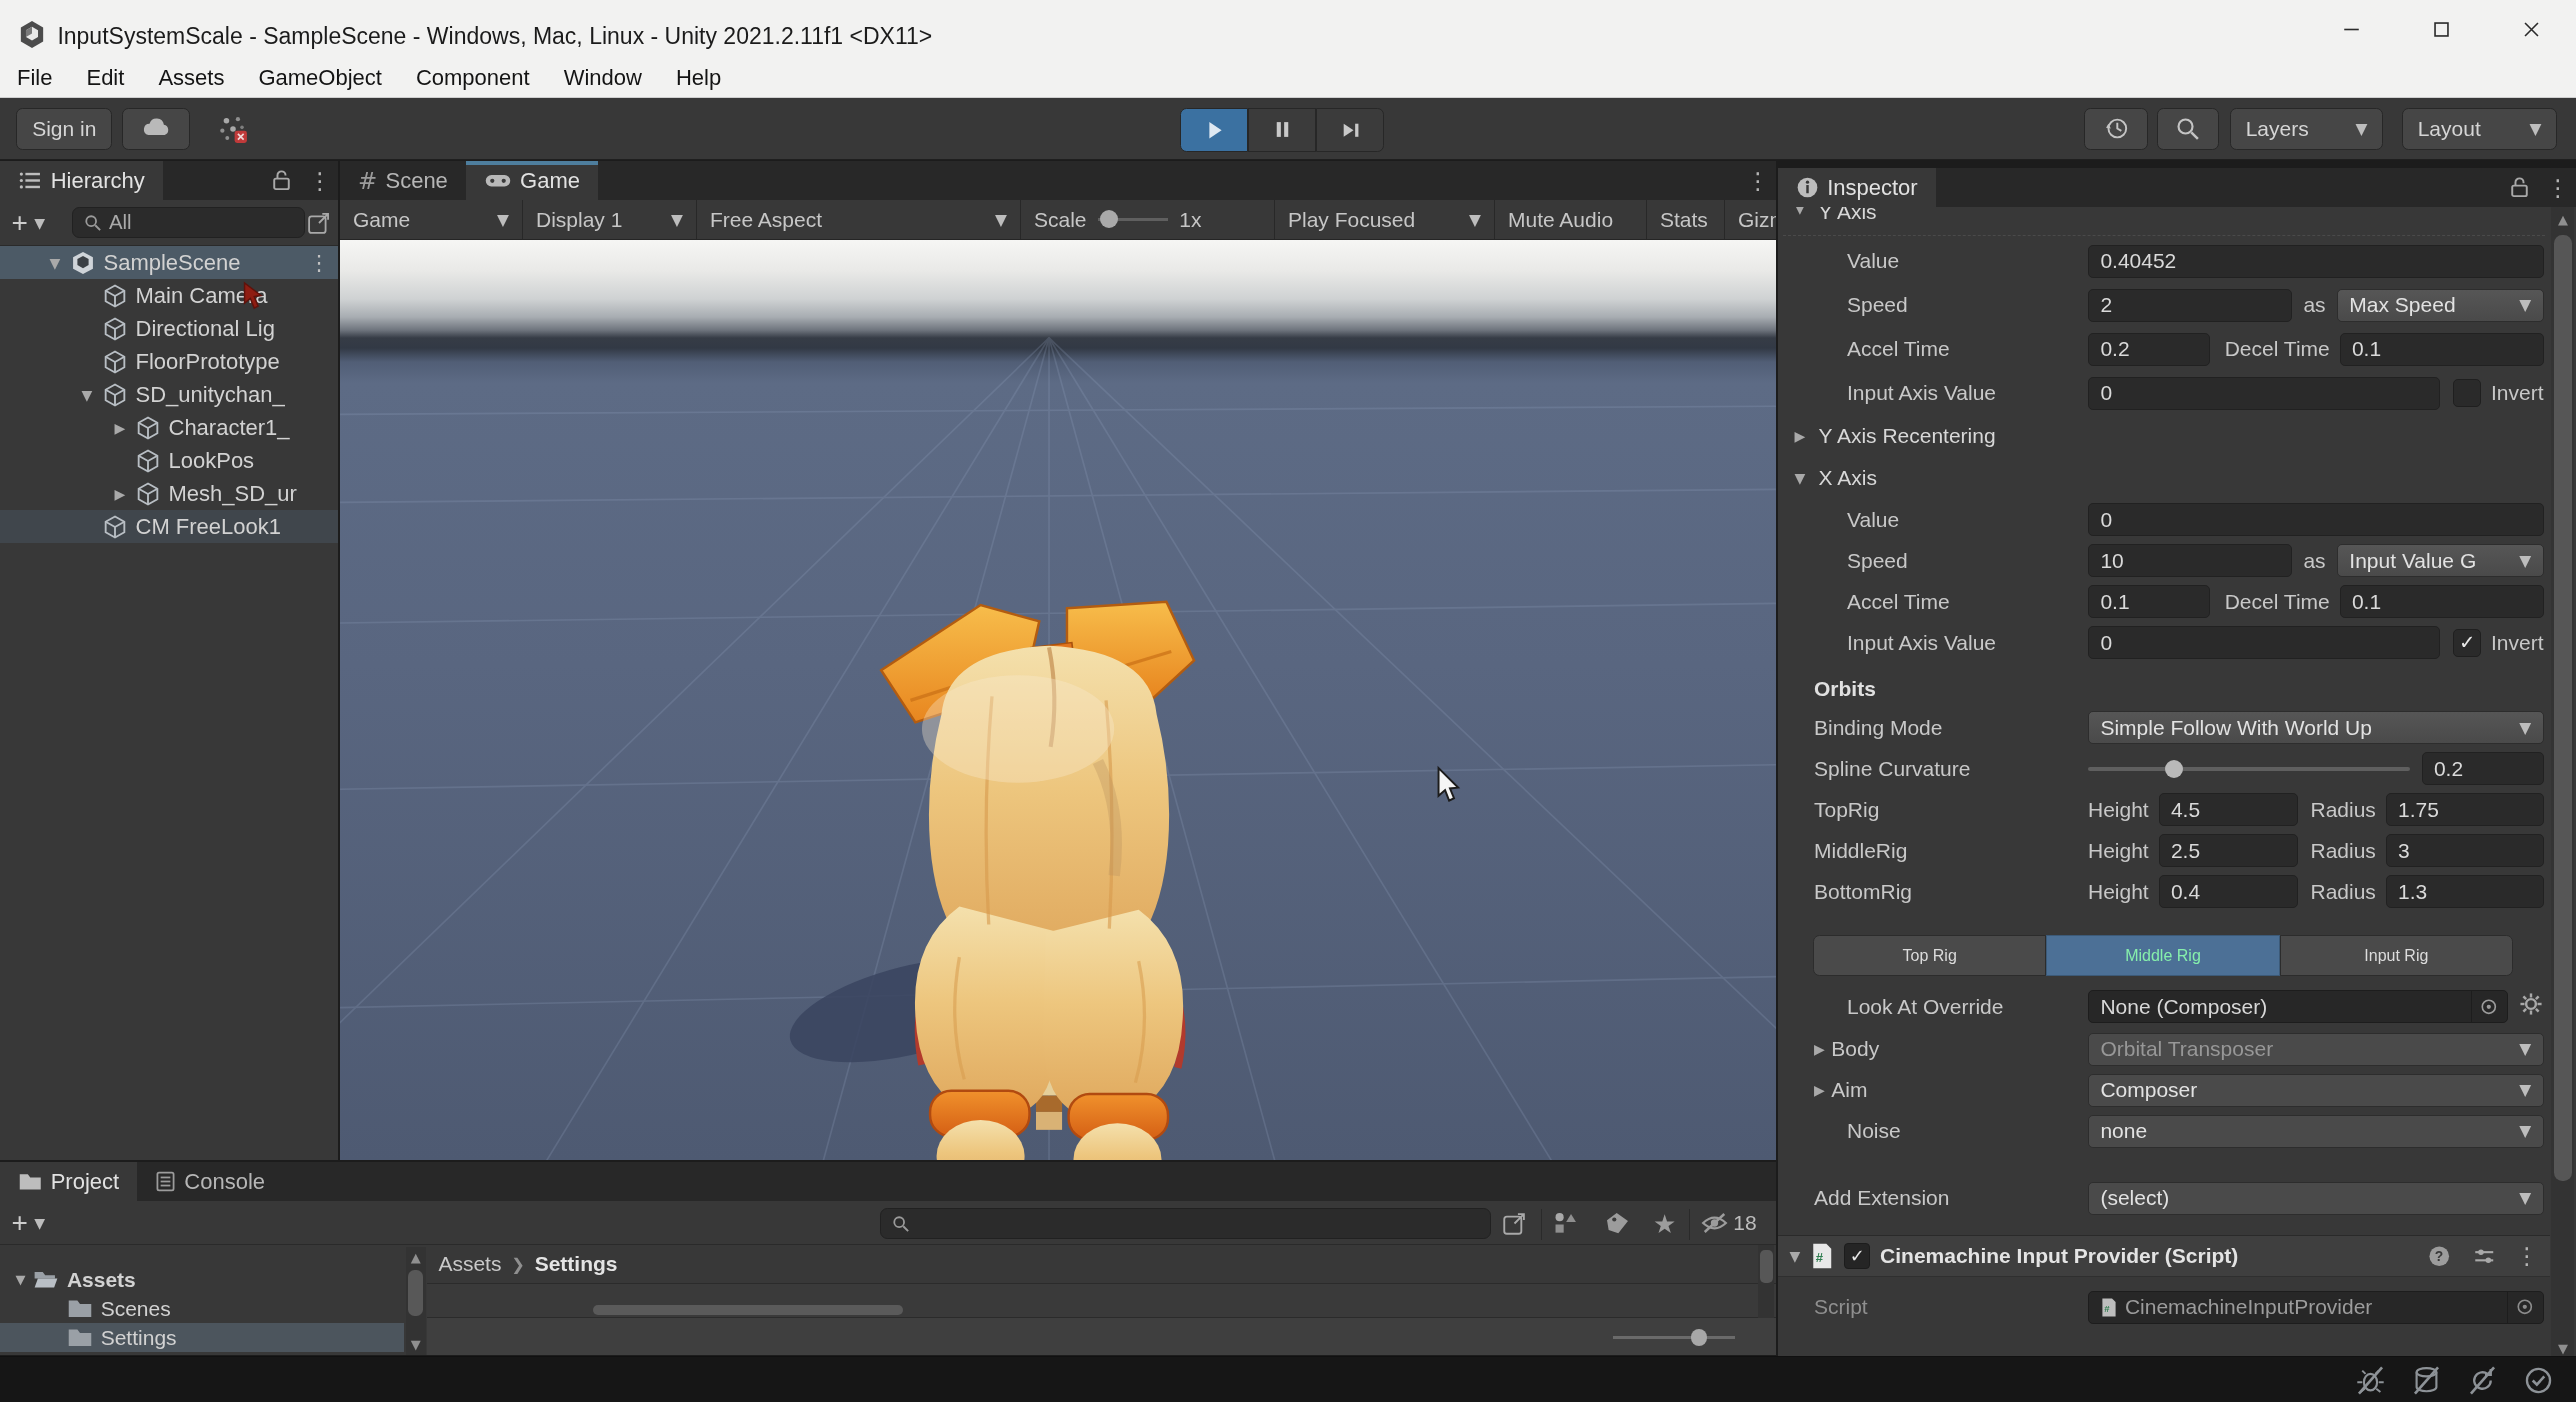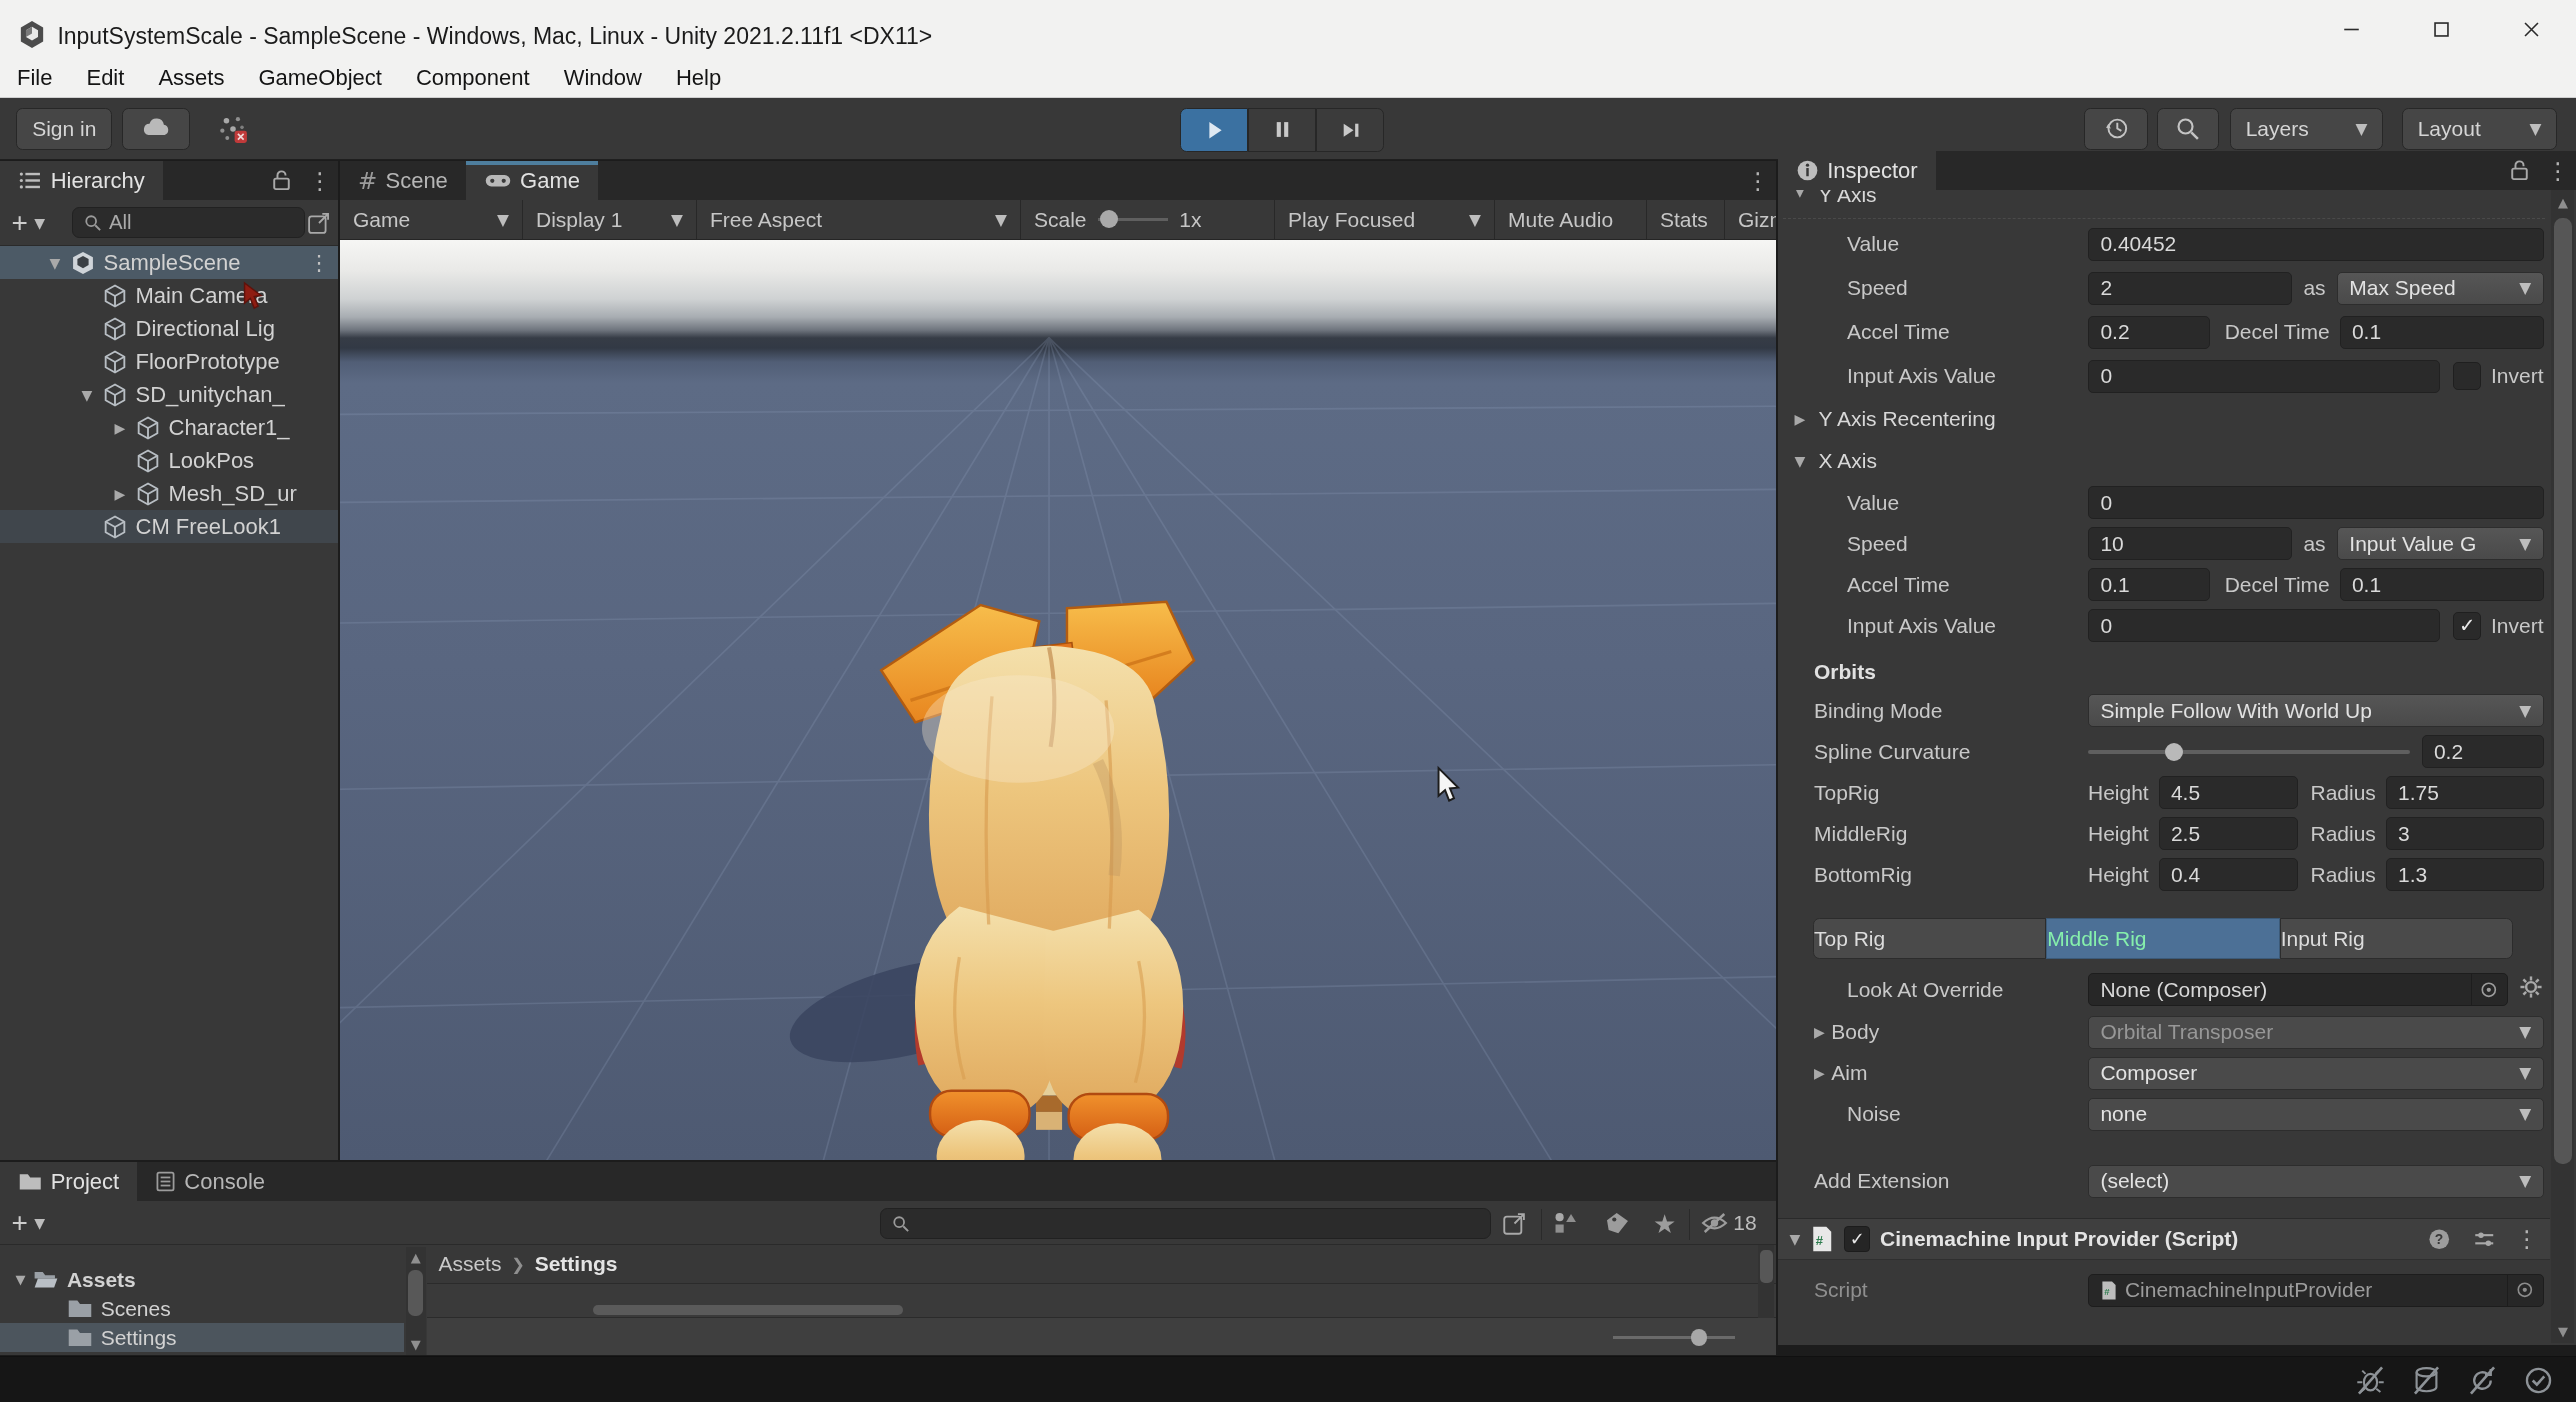--- a/index.html
+++ b/index.html
@@ -67,21 +67,21 @@
   #center{left:340px;top:161px;width:1436px;height:999px}
   .gametools{position:absolute;left:0;top:39px;right:0;height:40px;background:#383838;display:flex;
     border-bottom:0.8px solid #252525;color:#c6c6c6;font-size:21px}
   .gseg{height:100%;display:flex;align-items:center;border-right:0.8px solid #282828;padding:0 13px;gap:11.4px;white-space:nowrap;overflow:hidden}
   .gseg .caret-d{margin-left:auto}
   .viewport{position:absolute;left:0;top:79px;right:0;bottom:0;overflow:hidden;
     background:linear-gradient(to bottom,#f6f6f4 0,#e9e9e7 31px,#cfd2d3 59px,#a8adb2 77px,#6f757e 90px,#363c46 98px,#323945 108px,#515e76 122px,#5d6b85 143px,#596680 424px,#4e5a72 920px)}
   .viewport svg{position:absolute;left:0;top:0}
 
   
-  #inspector{left:1778px;top:151px;width:798px;height:1194px}
+  #inspector{left:1778px;top:168px;width:798px;height:1194px}
   .ins-content{position:absolute;left:0;top:39px;right:26px;bottom:0;overflow:hidden;font-size:21px;color:#c8c8c8}
   .irow{display:flex;align-items:center;height:44px;padding-left:36px;padding-right:6.5px}
   .irow .lbl{width:274px;flex:none;white-space:nowrap;overflow:hidden}
   .irow .lbl.ind{padding-left:33px}
   .sechead{display:flex;align-items:center;height:42px;padding-left:11.4px;gap:8.2px;color:#d8d8d8}
   .sechead .fcaret{width:21px;font-family:"DejaVu Sans",sans-serif;font-size:14px;color:#a9a9a9;text-align:center}
   .sechead.clipped{height:28px;overflow:hidden;align-items:flex-start}
   .sechead.clipped > *{transform:translateY(-7.3px)}
   .dashline{border-bottom:1.6px dashed #4a4a4a;margin:0 4.9px 3.3px 4.9px}
   .boldhead{font-weight:bold;color:#e0e0e0;padding-left:36px;display:flex;align-items:center;height:36px}
@@ -97,22 +97,22 @@
   .checkbox{width:28px;height:28px;background:#2a2a2a;border:0.8px solid #1f1f1f;border-radius:4.9px;margin:0 9.8px 0 13px;
     display:flex;align-items:center;justify-content:center;color:#e8e8e8;font-size:19.6px;font-family:"DejaVu Sans",sans-serif}
   .checkbox::after{content:""}
   .checkbox.on::after{content:"✓"}
   .slider{flex:1;height:33px;display:flex;align-items:center;position:relative;margin-right:11.4px}
   .slider .track{position:absolute;left:0;right:0;height:4.1px;background:#5f5f5f;border-radius:2.4px}
   .slider .thumb{position:absolute;width:18px;height:18px;border-radius:50%;background:#b9b9b9;top:7.3px}
   .minifield{width:122px;flex:none}
   .pairlbl{flex:none;margin-right:9.8px;color:#c8c8c8}
   .rigtabs{display:flex;height:41px;margin:0 37px 0 35px}
-  .rigtab{flex:1;background:#4a4a4a;border:0.8px solid #2c2c2c;display:flex;align-items:center;justify-content:flex-start;
-    color:#dcdcdc;font-size:21px}
+  .rigtab{flex:1;background:#4a4a4a;border:0.8px solid #2c2c2c;display:flex;align-items:center;justify-content:center;
+    color:#dcdcdc;font-size:16px}
   .rigtab:first-child{border-radius:6.5px 0 0 6.5px}
   .rigtab:last-child{border-radius:0 6.5px 6.5px 0}
   .rigtab.active{background:#4c7096;border-color:#3c5a78;color:#86efac}
   .objfield{background:#272727;border:0.8px solid #1d1d1d;border-radius:4.9px;height:33px;display:flex;align-items:center;
     padding:0 0 0 11.4px;color:#d8d8d8;overflow:hidden}
   .objpick{margin-left:auto;width:36px;height:100%;border-left:0.8px solid #1d1d1d;display:flex;align-items:center;justify-content:center}
   .gearbtn{margin-left:9.8px;flex:none}
   .comphead{display:flex;align-items:center;height:42px;background:#3f3f3f;border-top:1.6px solid #2a2a2a;
     border-bottom:0.8px solid #2f2f2f;padding:0 11.4px;gap:9.8px;color:#e4e4e4;font-weight:bold}
   .comphead .fcaret{font-family:"DejaVu Sans",sans-serif;font-size:14px;color:#a9a9a9}

